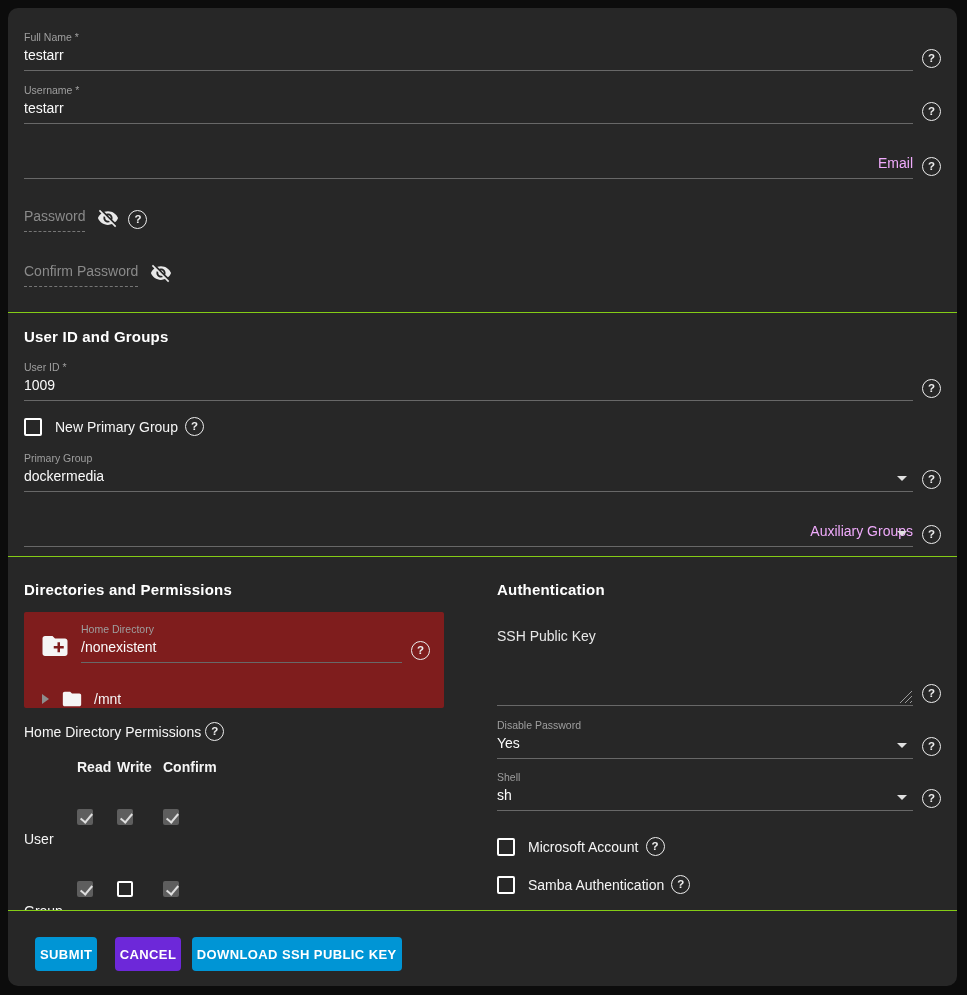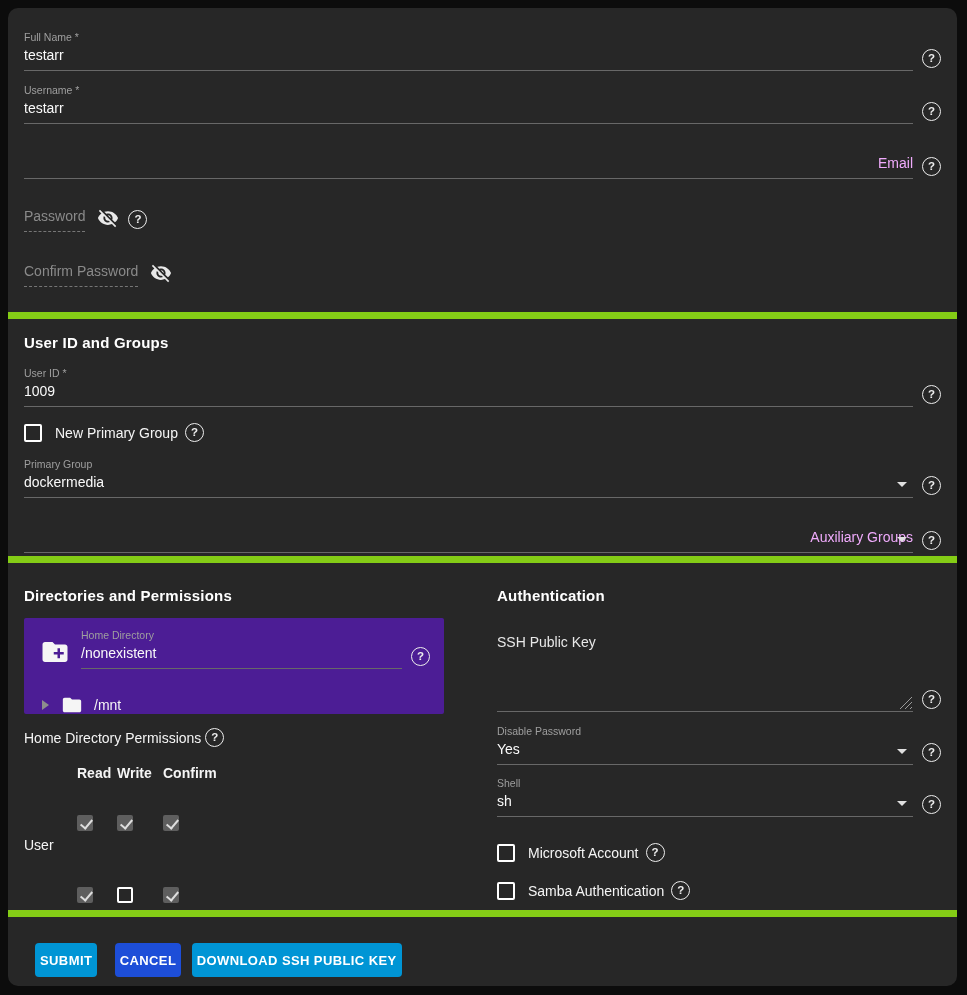--- a/index.html
+++ b/index.html
@@ -12,21 +12,21 @@
   }
   .page { width:967px; height:995px; padding:8px 10px 9px 8px; }
   .card {
     width:100%; height:100%;
     background:#272727;
     border-radius:10px;
     overflow:hidden;
     display:flex; flex-direction:column;
   }
   .section { padding:8px 16px 0; overflow:hidden; }
-  .section.bordered { border-top:7px solid #84cc16; }
+  .section.bordered { border-top:1px solid #84cc16; }
   #sec-identification { height:304px; }
   #sec-groups { height:244px; }
   #sec-dirs { height:354px; display:flex; padding:0; }
   #sec-actions { flex:1; padding-top:26px; padding-left:27px; }
 
   .section-title { font-size:15px; font-weight:700; color:#ffffff; letter-spacing:.2px; }
   #sec-identification .section-title { margin-top:9px; }
   #sec-groups .section-title { margin-top:7px; }
 
   
@@ -89,21 +89,21 @@
   .r-newgroup { margin-top:16px; }
   .f-primarygroup { margin-top:16px; }
   .f-auxgroups { margin-top:28px; }
 
   
   .col-left  { width:472px; padding:8px 20px 0 16px; }
   .col-right { flex:1; padding:8px 16px 0 17px; }
   .col-left .section-title, .col-right .section-title { margin-top:16px; }
 
   .tree-panel {
-    margin-top:14px; background:#4c1d95; border-radius:2px;
+    margin-top:14px; background:#7f1d1d; border-radius:2px;
     height:96px; padding:11px 14px 0; width:420px;
   }
   .tree-home { display:flex; align-items:flex-end; }
   .folder-new { flex:none; margin:0 9px 2px 0; line-height:0; cursor:pointer; }
   .folder-new svg { width:34px; height:30px; fill:#f5f5f5; }
   .tree-home .field { max-width:322px; }
   .tree-node { display:flex; align-items:center; margin-top:25px; cursor:pointer; }
   .expand-arrow {
     width:0; height:0; margin:0 10px 0 4px;
     border-top:5px solid transparent; border-bottom:5px solid transparent;
@@ -139,21 +139,21 @@
   .r-samba { margin-top:19px; }
 
   
   .btn {
     height:34px; border:none; border-radius:4px;
     font-family:"Liberation Sans","DejaVu Sans",sans-serif;
     font-size:13px; font-weight:700; letter-spacing:.4px;
     color:#ffffff; padding:0 5px; cursor:pointer;
   }
   .btn-primary { background:#0095d5; }
-  .btn-cancel  { background:#1d4ed8; margin-left:13px; }
+  .btn-cancel  { background:#6d28d9; margin-left:13px; }
   .btn-download{ background:#0095d5; margin-left:6px; }
 </style>
 </head>
 <body>
 
 <div class="page">
 <div class="card">
 
   <div class="section" id="sec-identification">
 

